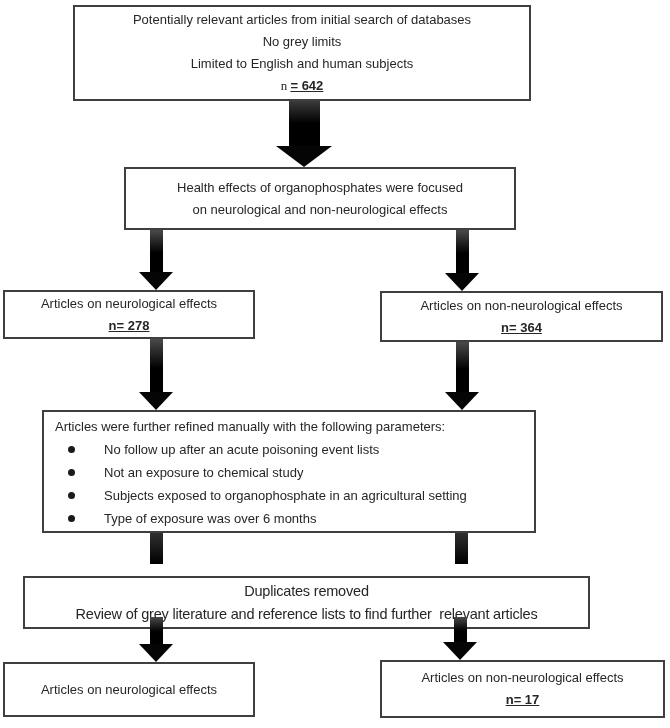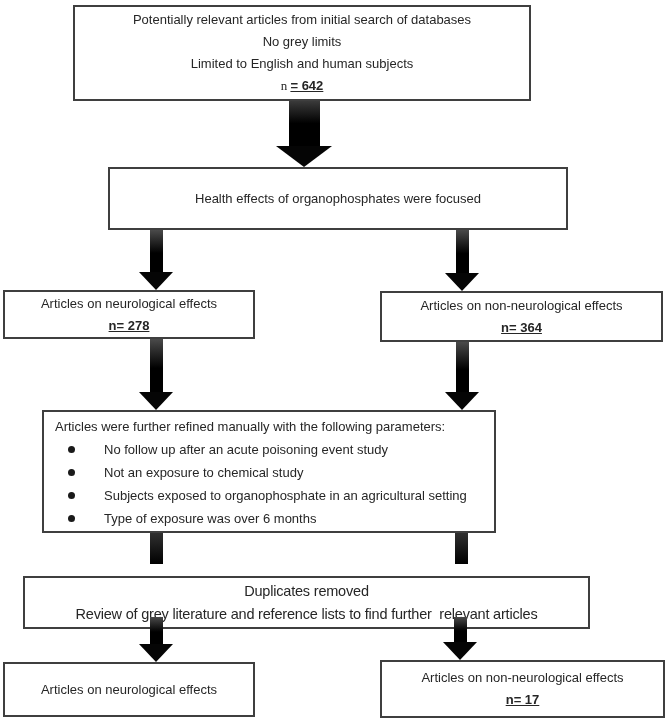--- a/index.html
+++ b/index.html
@@ -40,22 +40,23 @@
     <div class="line">No grey limits</div>
     <div class="line">Limited to English and human subjects</div>
     <div class="line"><span class="n-serif">n </span><span class="bold">= 642</span></div>
   </div>
 
   <div class="arrow big" style="left:276px;top:101px;width:56px;height:66px;">
     <div class="shaft"></div>
     <div class="head"></div>
   </div>
 
-  <div class="box" style="left:108px;top:167px;width:460px;height:63px;">
+  <div class="box" style="left:124px;top:167px;width:392px;height:63px;">
     <div class="line">Health effects of organophosphates were focused</div>
+    <div class="line">on neurological and non-neurological effects</div>
   </div>
 
   <div class="arrow" style="left:139px;top:230px;width:34px;height:60px;">
     <div class="shaft"></div>
     <div class="head"></div>
   </div>
   <div class="arrow" style="left:445px;top:230px;width:34px;height:61px;">
     <div class="shaft"></div>
     <div class="head"></div>
   </div>
@@ -72,24 +73,24 @@
 
   <div class="arrow" style="left:139px;top:339px;width:34px;height:71px;">
     <div class="shaft"></div>
     <div class="head"></div>
   </div>
   <div class="arrow" style="left:445px;top:342px;width:34px;height:68px;">
     <div class="shaft"></div>
     <div class="head"></div>
   </div>
 
-  <div class="box refine" style="left:42px;top:410px;width:454px;height:123px;">
+  <div class="box refine" style="left:42px;top:410px;width:494px;height:123px;">
     <div>Articles were further refined manually with the following parameters:</div>
     <ul>
-      <li>No follow up after an acute poisoning event study</li>
+      <li>No follow up after an acute poisoning event lists</li>
       <li>Not an exposure to chemical study</li>
       <li>Subjects exposed to organophosphate in an agricultural setting</li>
       <li>Type of exposure was over 6 months</li>
     </ul>
   </div>
 
   <div class="connector" style="left:150px;top:533px;height:31px;"></div>
   <div class="connector" style="left:455px;top:533px;height:31px;"></div>
 
   <div class="box duplicates" style="left:23px;top:576px;width:567px;height:53px;">

